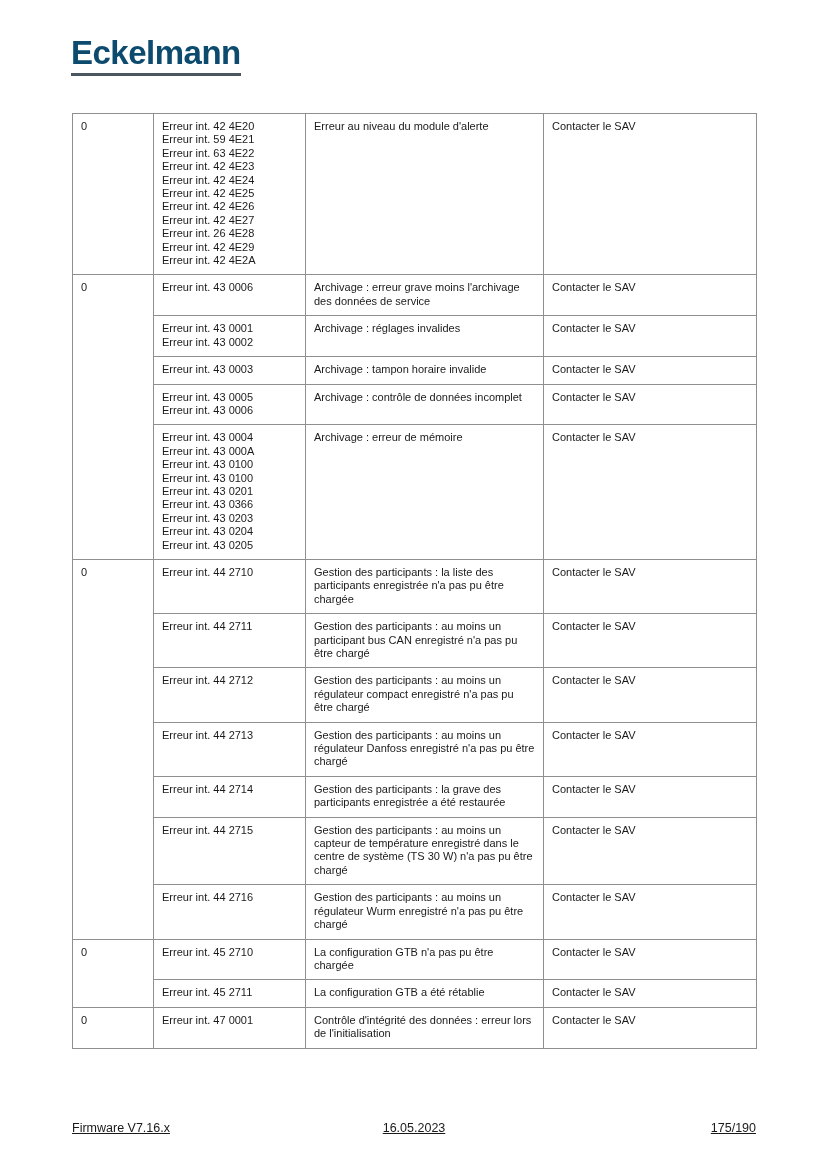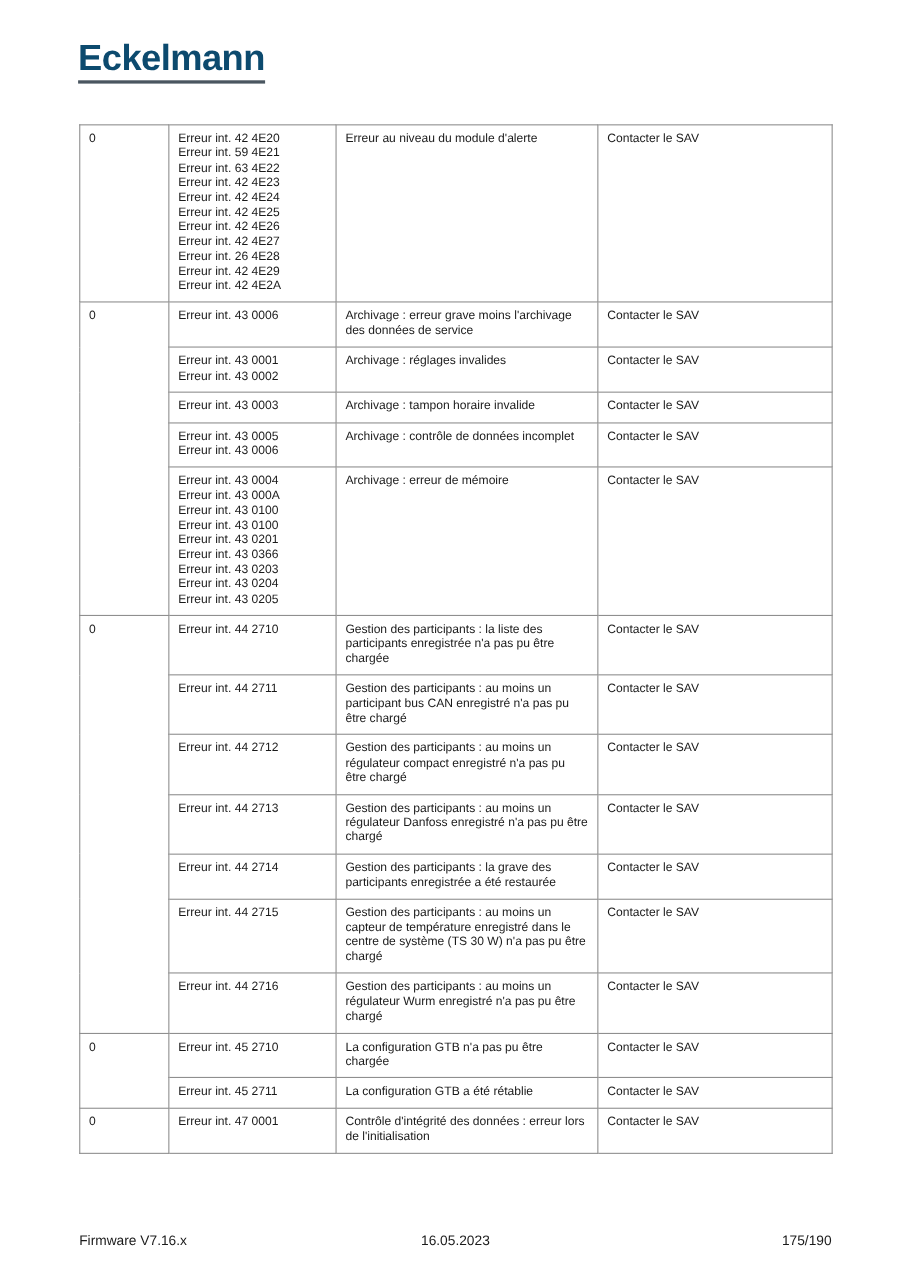--- a/index.html
+++ b/index.html
@@ -32,20 +32,21 @@
   }
   col.c-code { width: 81px; }
   col.c-err  { width: 152px; }
   col.c-desc { width: 238px; }
   col.c-act  { width: 213px; }
   .footer {
     position: absolute; left: 72px; top: 1121px;
     width: 684px;
     display: flex; align-items: flex-start;
     font-size: 12.5px;
+    text-decoration: underline;
   }
   .footer .f-left  { flex: 1; text-align: left; }
   .footer .f-center{ flex: 1; text-align: center; }
   .footer .f-right { flex: 1; text-align: right; }
 </style>
 </head>
 <body>
 
 <div class="logo">Eckelmann</div>
 

